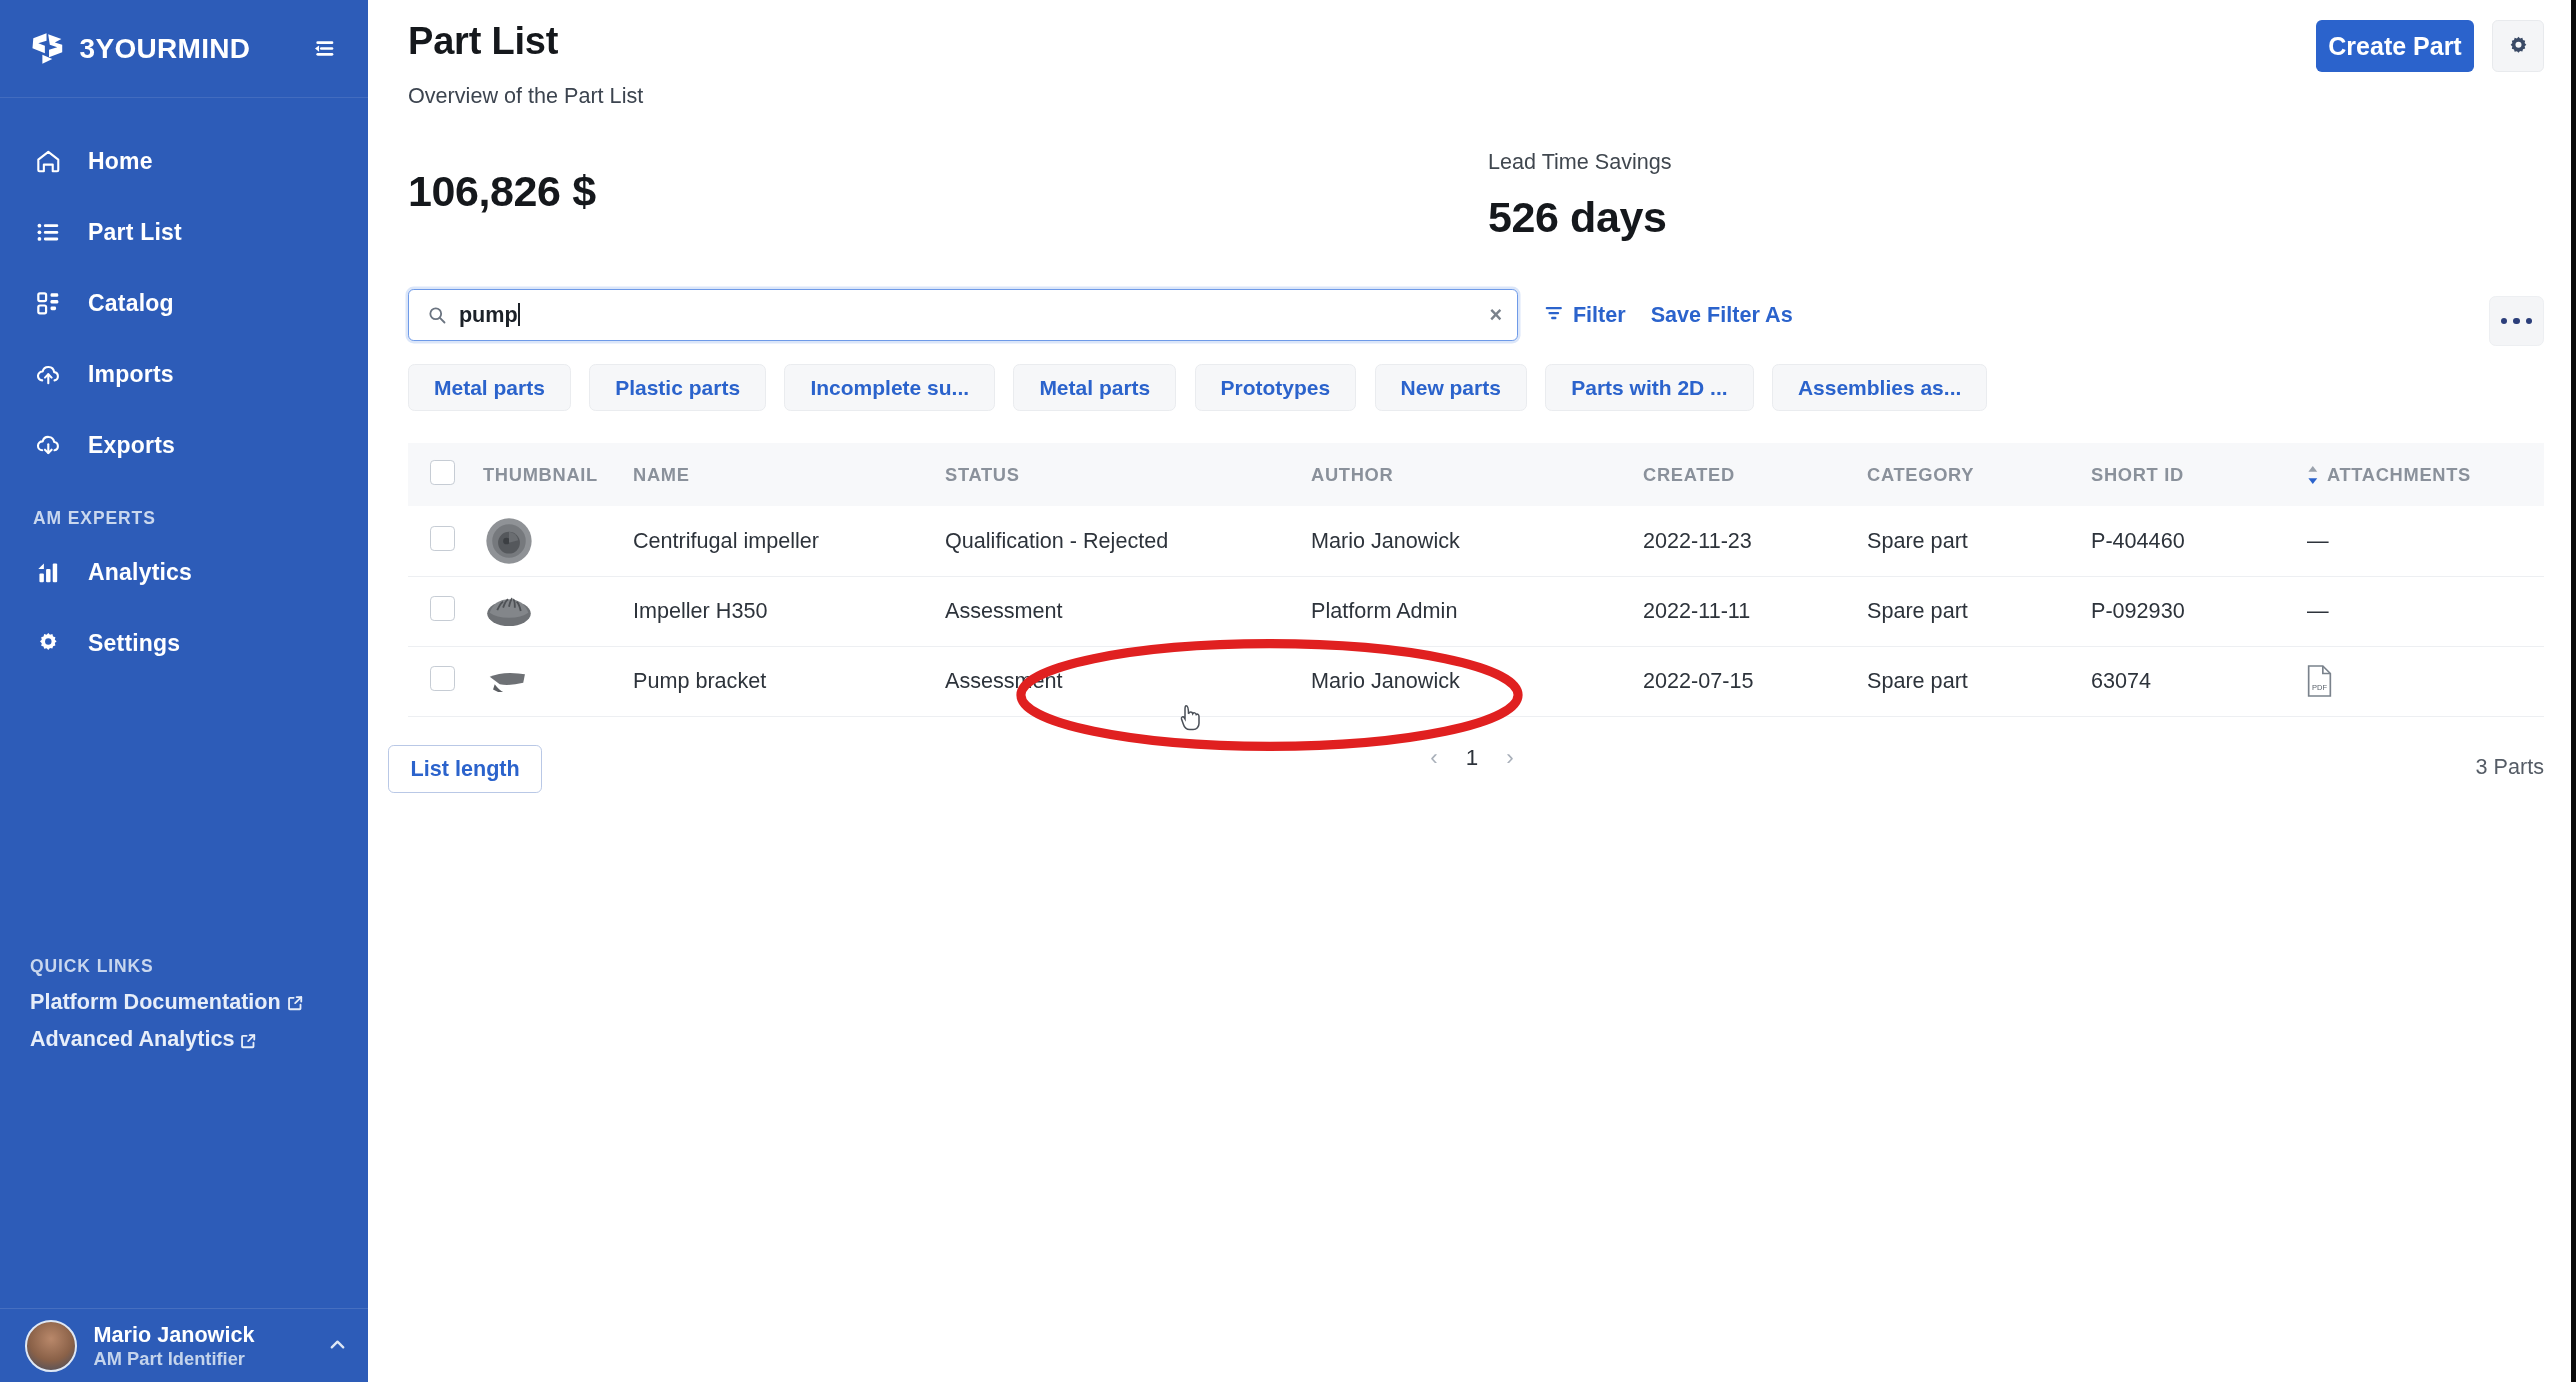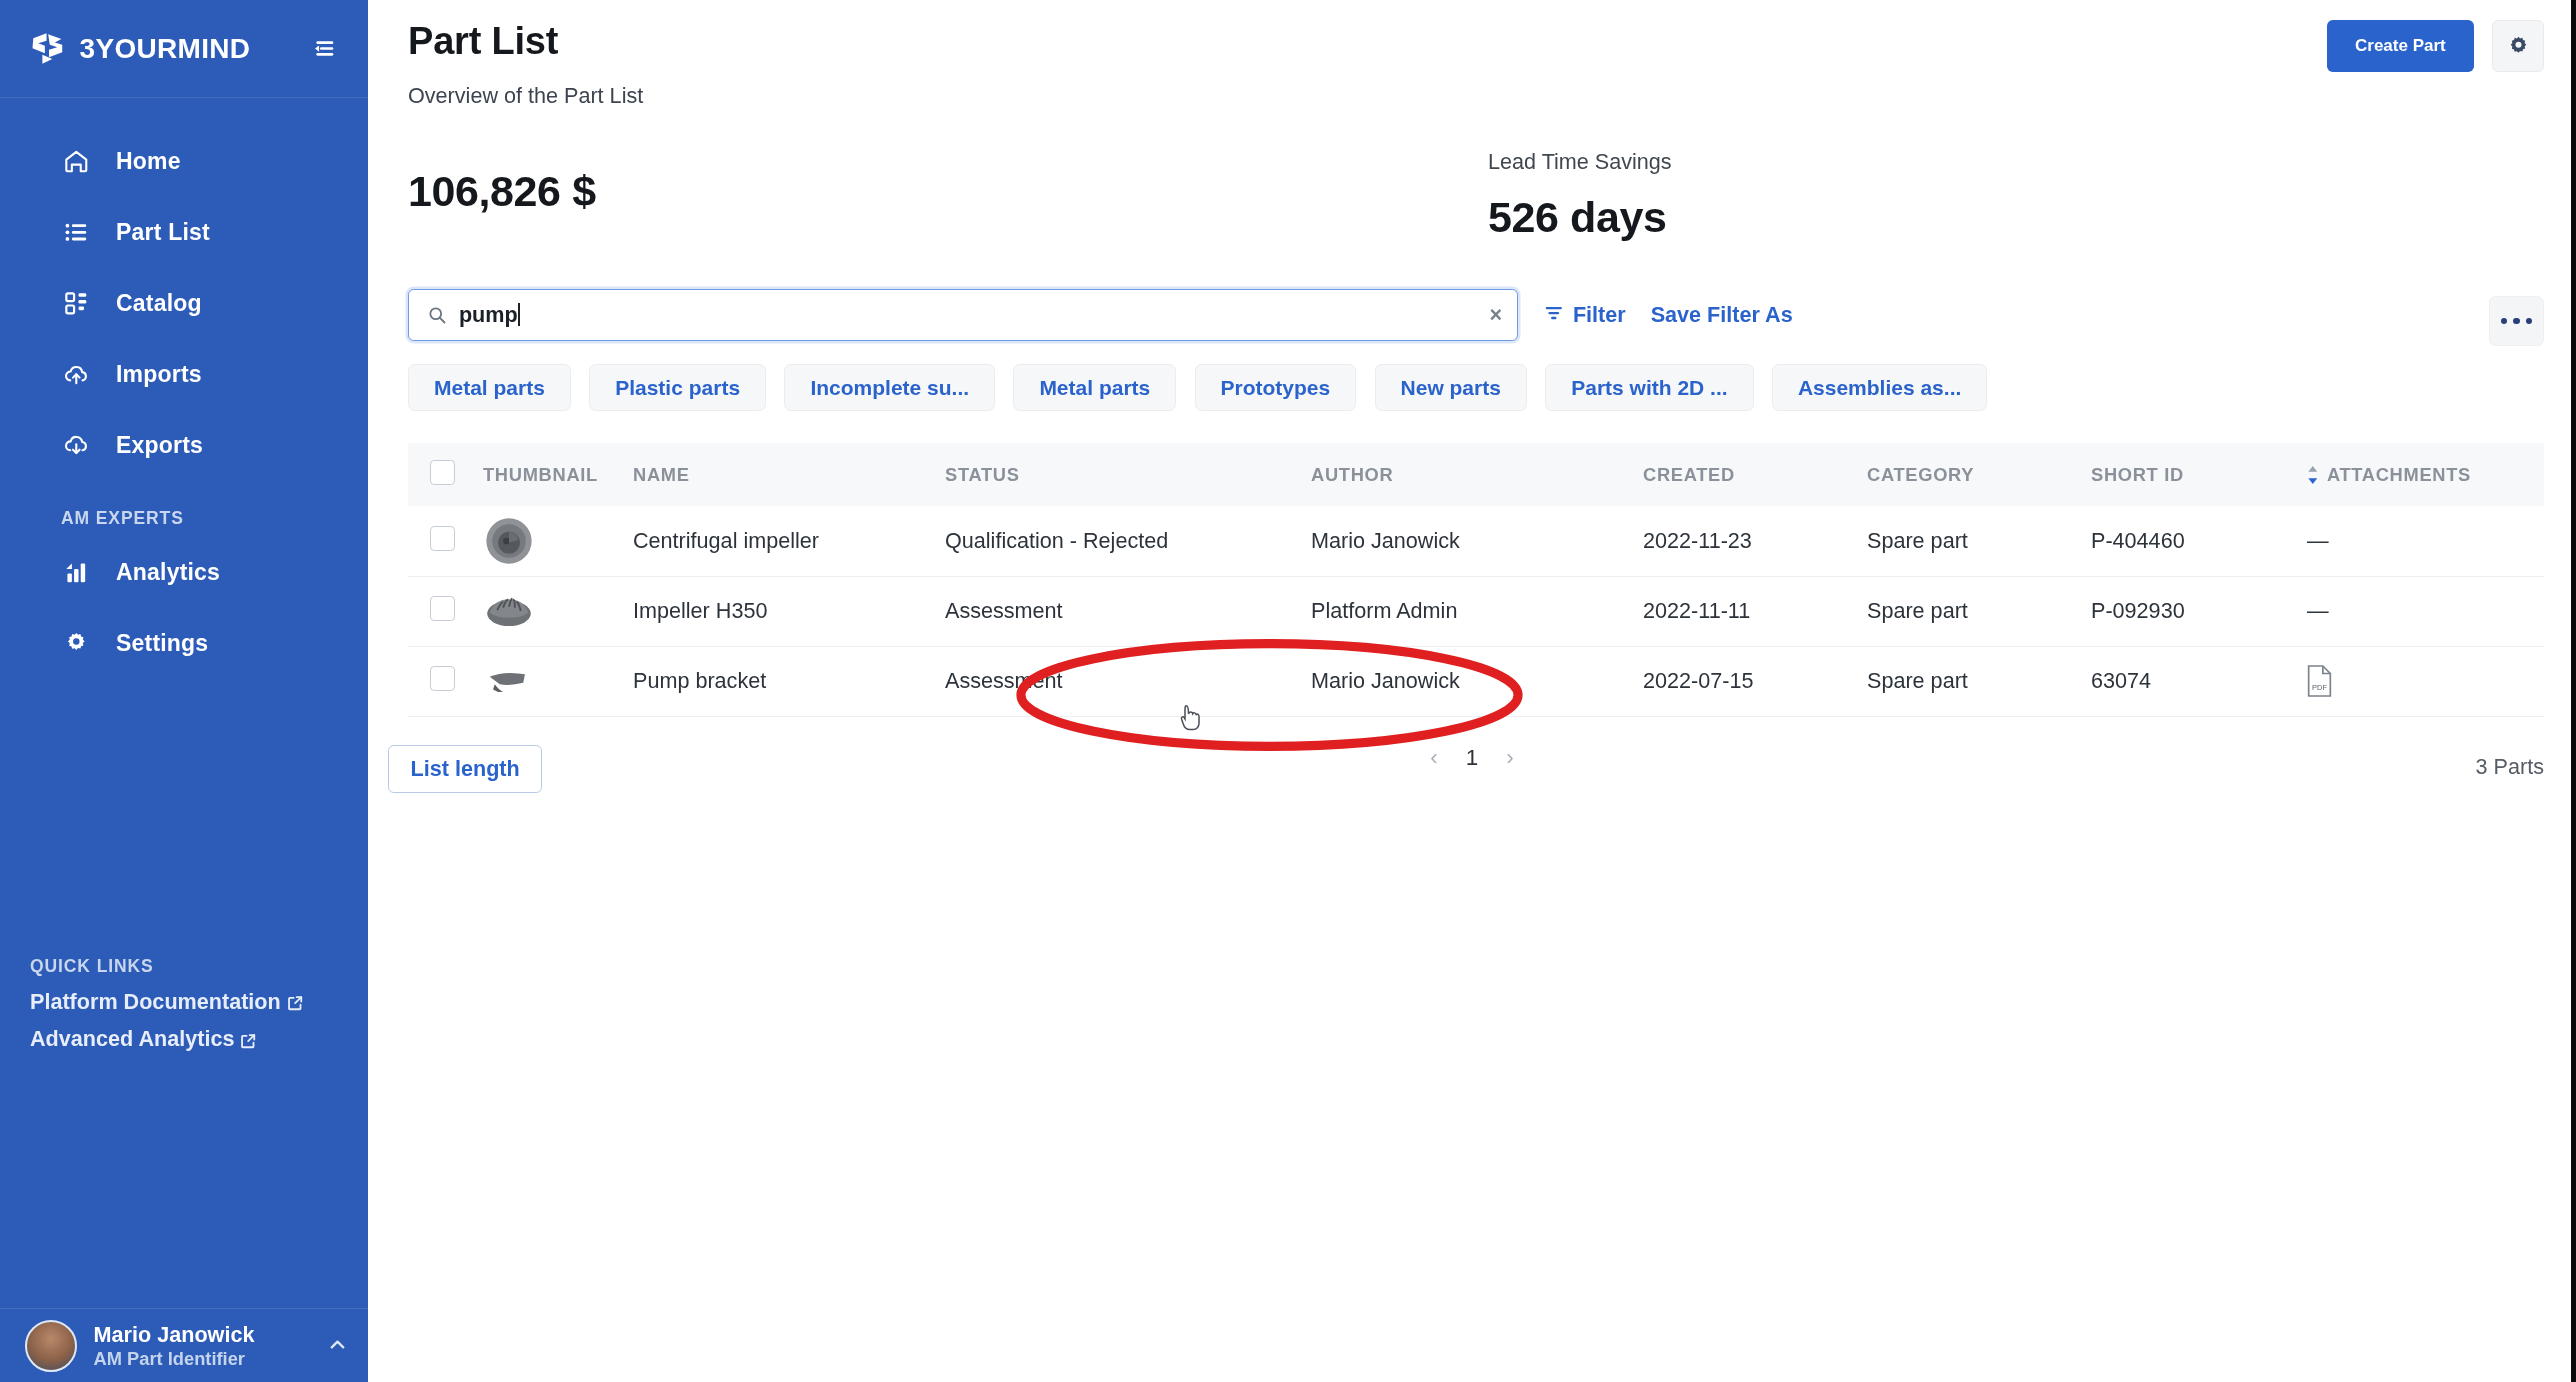--- a/index.html
+++ b/index.html
@@ -29,21 +29,21 @@
   .logo-mark { width: 38px; height: 38px; flex: 0 0 38px; }
   .logo-text {
     font-size: 28px; font-weight: bold; letter-spacing: 0.3px;
     color: #ffffff; white-space: nowrap;
   }
   .collapse-btn {
     width: 33px; height: 33px; display: flex; align-items: center; justify-content: center;
     cursor: pointer;
   }
 
-  .sb-nav { padding-top: 28px; padding-left: 28px; }
+  .sb-nav { padding-top: 28px; }
   .sb-item {
     display: flex; align-items: center;
     height: 71px;
     padding-left: 33px;
     gap: 25px;
     cursor: pointer;
     color: #ffffff;
   }
   .sb-item .sb-ico { width: 30px; height: 30px; flex: 0 0 30px; display: flex; align-items: center; justify-content: center; }
   .sb-item .sb-lbl { font-size: 23px; font-weight: 600; letter-spacing: 0.2px; }
@@ -94,22 +94,22 @@
   .page-head { padding: 20px 42px 0 40px; position: relative; }
   .page-title { font-size: 38px; font-weight: bold; color: #15181C; letter-spacing: -0.2px; }
   .page-sub { font-size: 21.6px; color: #3C444F; margin-top: 20px; }
 
   .head-actions {
     position: absolute; right: 32px; top: 20px;
     display: flex; align-items: center; gap: 18.3px;
   }
   .btn-primary {
     background: #2B63CC; color: #ffffff;
-    font-size: 17px; font-weight: bold;
-    padding: 0 28px; height: 52px; line-height: 52px;
+    font-size: 25px; font-weight: bold;
+    padding: 0 12px; height: 52px; line-height: 52px;
     border: none; border-radius: 5.8px; cursor: pointer;
     white-space: nowrap;
   }
   .icon-btn {
     width: 52px; height: 52px; border-radius: 5.8px;
     background: #F4F5F7; border: 0.8px solid #E8EAED;
     display: flex; align-items: center; justify-content: center;
     cursor: pointer;
   }
 

